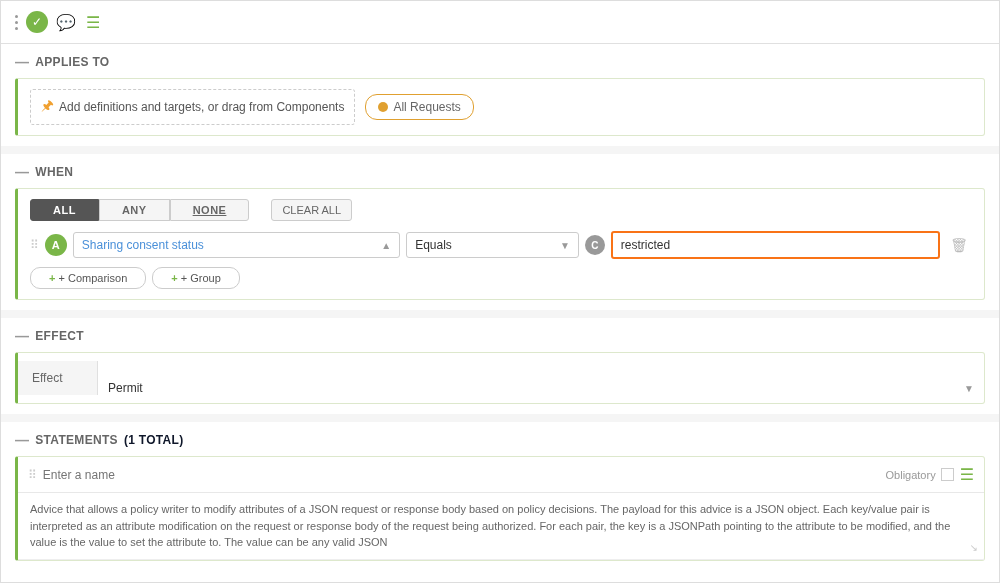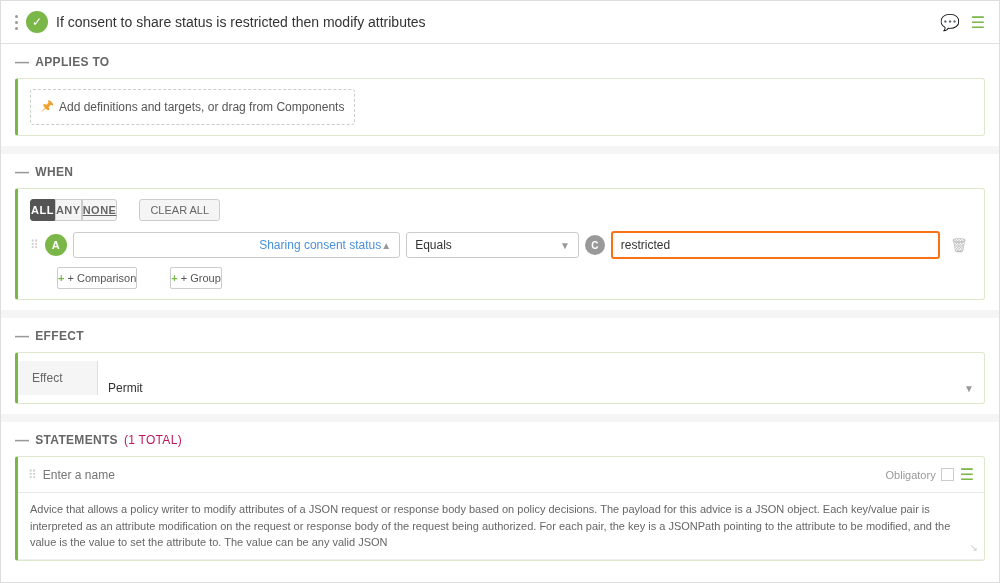--- a/index.html
+++ b/index.html
@@ -149,21 +149,21 @@
       border-radius: 3px;
       background: #fff;
       padding: 10px 12px;
     }
     .when-buttons {
       display: flex;
       gap: 0;
       margin-bottom: 10px;
     }
     .when-btn {
-      padding: 4px 0;
+      padding: 4px 22px;
       border: 1px solid #ccc;
       background: #f5f5f5;
       font-size: 11px;
       cursor: pointer;
       font-weight: 600;
       color: #666;
       letter-spacing: 0.5px;
     }
     .when-btn.active {
       background: #555;
@@ -209,21 +209,21 @@
     }
     .condition-field {
       flex: 2;
       border: 1px solid #ccc;
       border-radius: 3px;
       padding: 5px 8px;
       font-size: 12px;
       color: #4a90d9;
       display: flex;
       align-items: center;
-      justify-content: flex-end;
+      justify-content: space-between;
       cursor: pointer;
       background: #fff;
     }
     .condition-operator {
       flex: 1;
       border: 1px solid #ccc;
       border-radius: 3px;
       padding: 5px 8px;
       font-size: 12px;
       color: #333;
@@ -260,28 +260,27 @@
       cursor: pointer;
       font-size: 14px;
       padding: 2px 4px;
     }
     
     .add-buttons {
       display: flex;
       gap: 6px;
     }
     .add-btn {
-      padding: 4px 0;
+      padding: 4px 18px;
       border: 1px solid #ccc;
       background: #fff;
       font-size: 11px;
       cursor: pointer;
-      border-radius: 2px;
+      border-radius: 10px;
       color: #555;
-      margin-left: 27px;
     }
     .add-btn .plus { color: #7ab648; font-weight: bold; }
     
     .effect-box {
       border: 1px solid #dde8cc;
       border-left: 3px solid #7ab648;
       border-radius: 3px;
       background: #fff;
       padding: 0;
     }
@@ -379,37 +378,40 @@
 
   <div class="header">
     <div class="header-dots">
       <span></span>
         <span></span>
         <span></span>
     </div>
     <div class="header-check">
       <span>✓</span>
     </div>
-    <span class="header-title">If consent to share status is restricted then modify attributes</span>
     <div class="header-actions">
       <span class="icon-btn" style="color:#e8a020;">💬</span>
       <span class="icon-btn" style="color:#7ab648;">☰</span>
     </div>
   </div>
 
 
   <div class="section">
     <div class="section-header">
       <span class="dash">—</span>
       <span>Applies to</span>
     </div>
     <div class="applies-box">
       <button class="applies-btn">
         <span class="icon">🖈</span>
         <span>Add definitions and targets, or drag from Components</span>
+      </button>
+      <button class="all-requests-btn">
+        <span class="dot"></span>
+        <span>All Requests</span>
       </button>
     </div>
   </div>
 
   <div class="section-sep"></div>
 
   <div class="section">
     <div class="section-header">
       <span class="dash">—</span>
       <span>When</span>
@@ -470,21 +472,21 @@
       </div>
     </div>
   </div>
 
   <div class="section-sep"></div>
 
   <div class="section">
     <div class="section-header">
       <span class="dash">—</span>
       <span>Statements</span>
-      <span style="color:#be185d;font-weight:400;">(1 total)</span>
+      <span style="color:#0f172a;font-weight:700;">(1 total)</span>
     </div>
     <div class="statements-box">
 
       <div class="statement-header-row">
         <span class="stmt-drag">⠿</span>
         <input type="text" class="stmt-name-input" placeholder="Enter a name" style="">
         <div class="stmt-obligatory">
           <span>Obligatory</span>
           <span class="stmt-checkbox"></span>
         </div>

